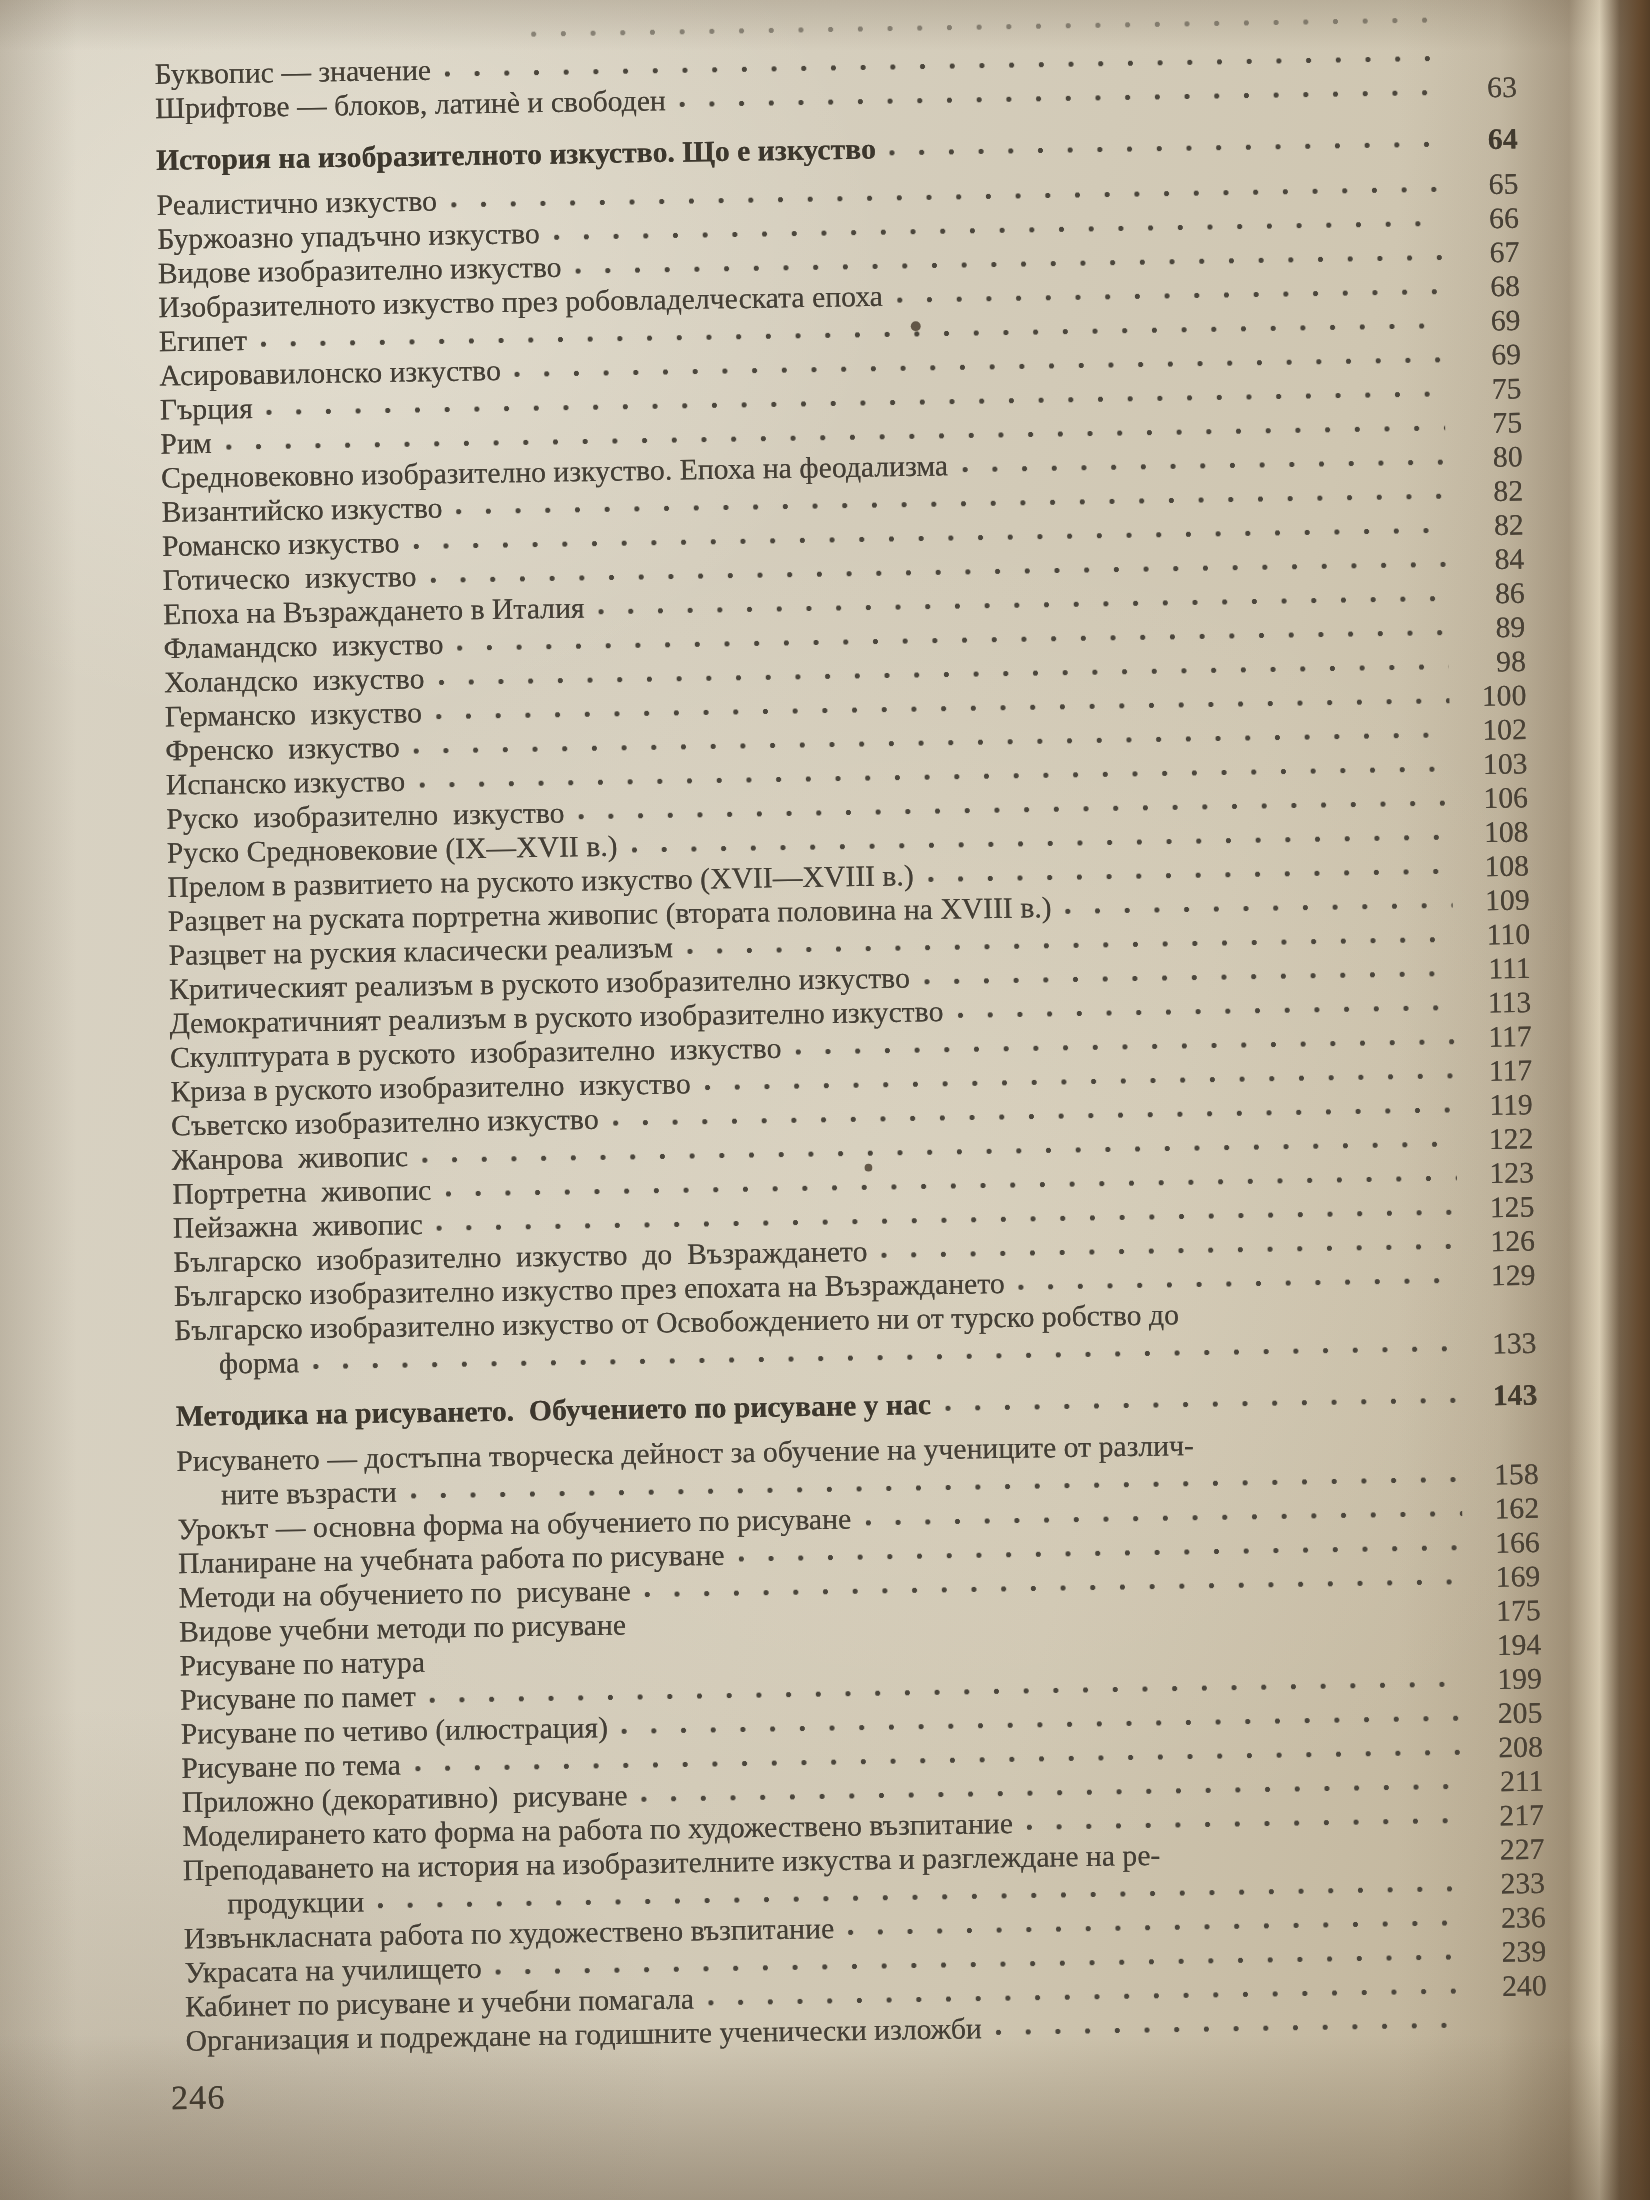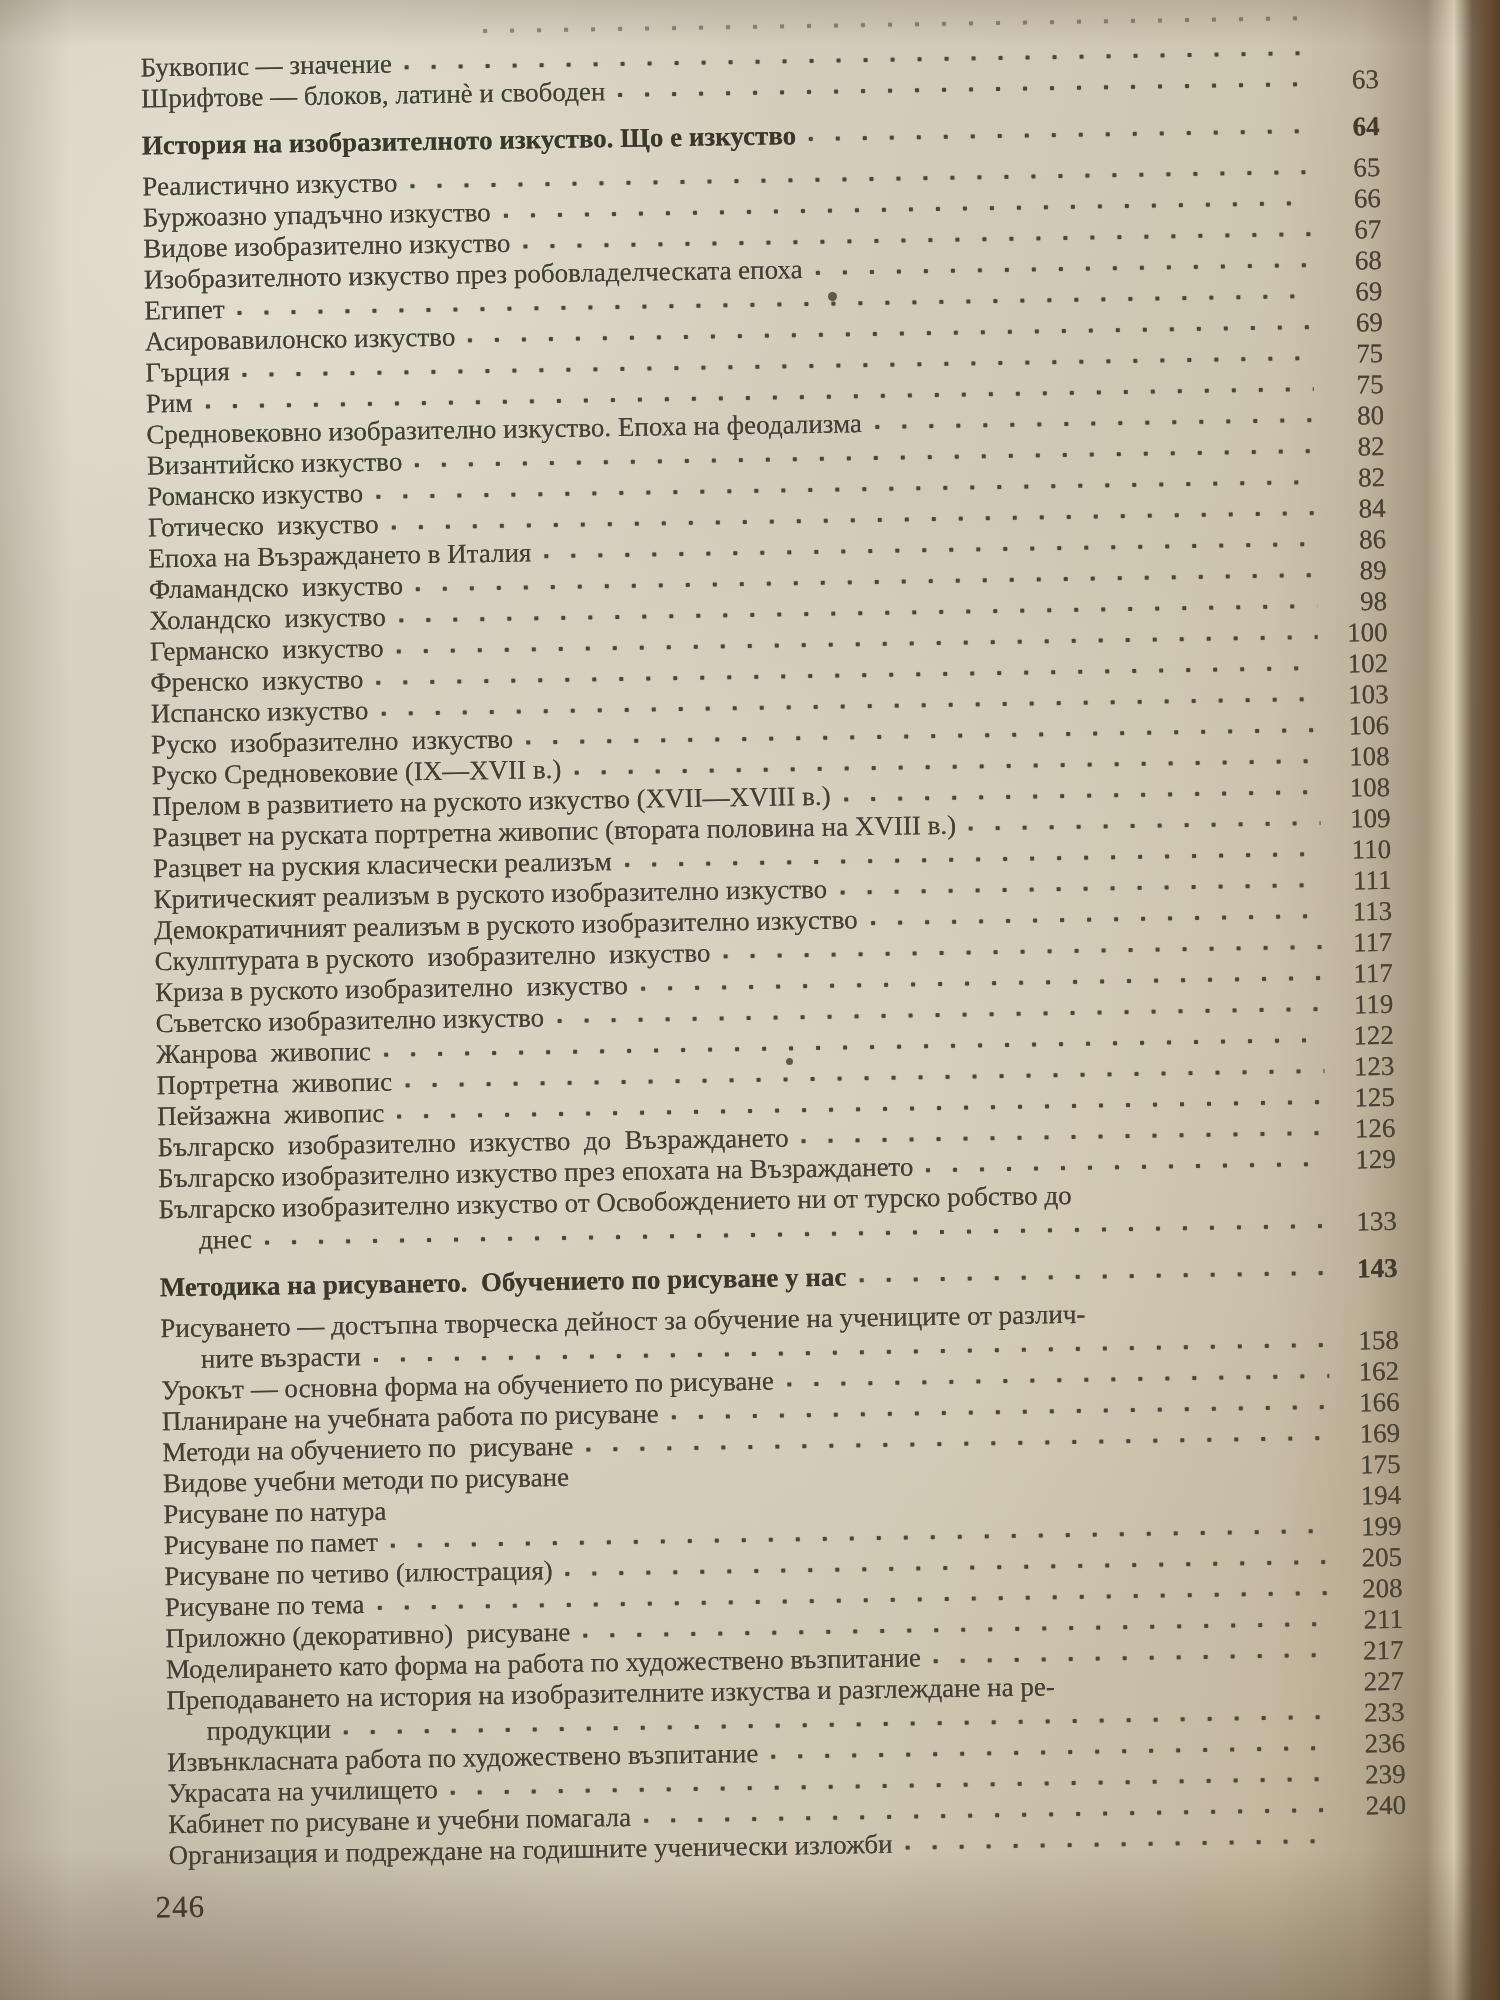--- a/index.html
+++ b/index.html
@@ -238,21 +238,21 @@
         <span class="txt">Българско изобразително изкуство през епохата на Възраждането</span>
         <span class="leader"></span>
         <span class="pg">129</span>
       </div>
       <div class="row nodots">
         <span class="txt">Българско изобразително изкуство от Освобождението ни от турско робство до</span>
         <span class="leader"></span>
         <span class="pg"></span>
       </div>
       <div class="row cont">
-        <span class="txt">днес</span>
+        <span class="txt">форма</span>
         <span class="leader"></span>
         <span class="pg">133</span>
       </div>
       <div class="row hdr">
         <span class="txt">Методика на рисуването.  Обучението по рисуване у нас</span>
         <span class="leader"></span>
         <span class="pg">143</span>
       </div>
       <div class="row nodots">
         <span class="txt">Рисуването — достъпна творческа дейност за обучение на учениците от различ-</span>

